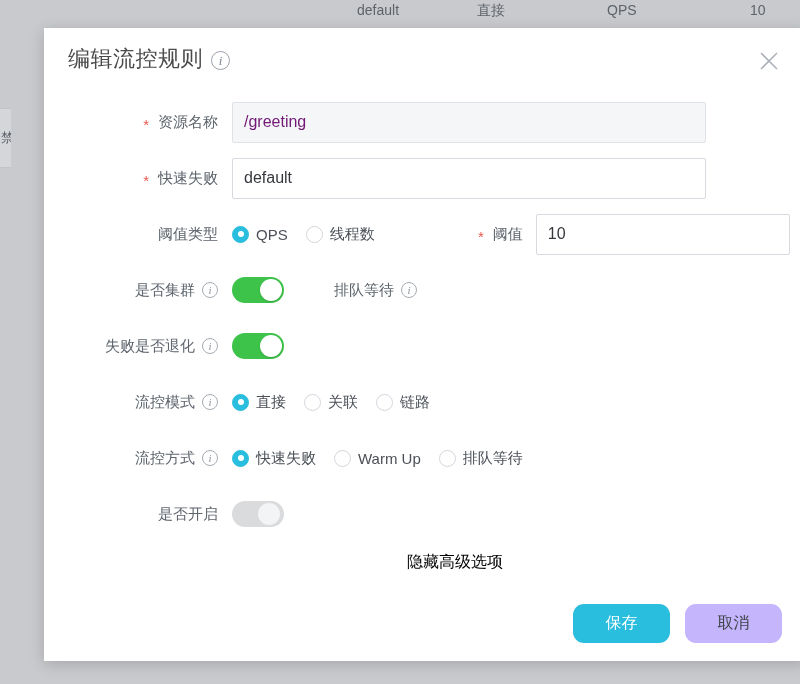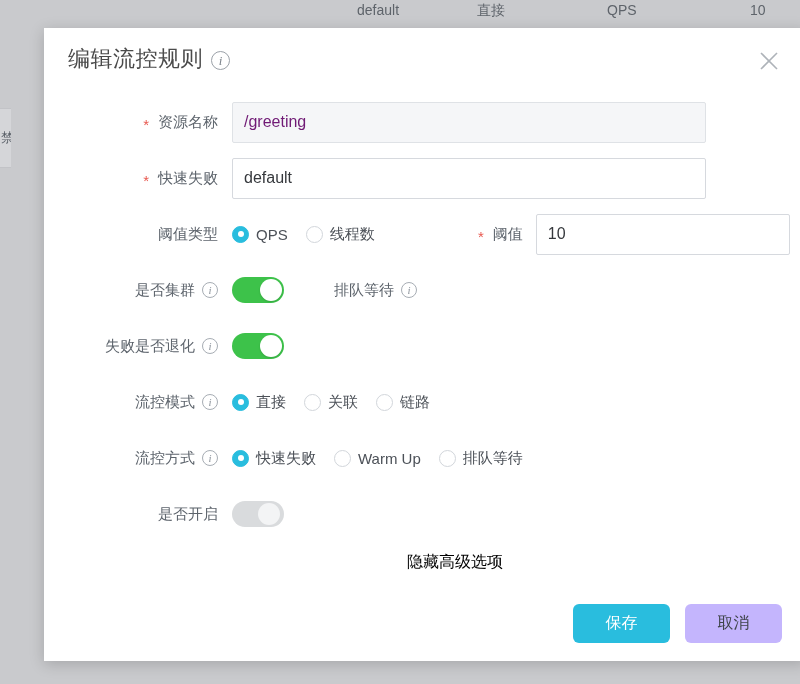--- a/index.html
+++ b/index.html
@@ -233,21 +233,21 @@
     padding-right: 24px;
     gap: 15px;
   }
   .btn {
     height: 39px;
     min-width: 97px;
     border: none;
     font-size: 16px;
     cursor: pointer;
     font-family: inherit;
-    border-radius: 6px;
+    border-radius: 11px;
   }
   .btn-primary { background: #29bdde; color: #fff; }
   .btn-default { background: #c4b5fd; color: #3f444a; }
 </style>
 </head>
 <body>
 
 <div id="bg-layer">
   <div class="bg-table-row">
     <span class="bg-cell" style="left:357px">default</span>

